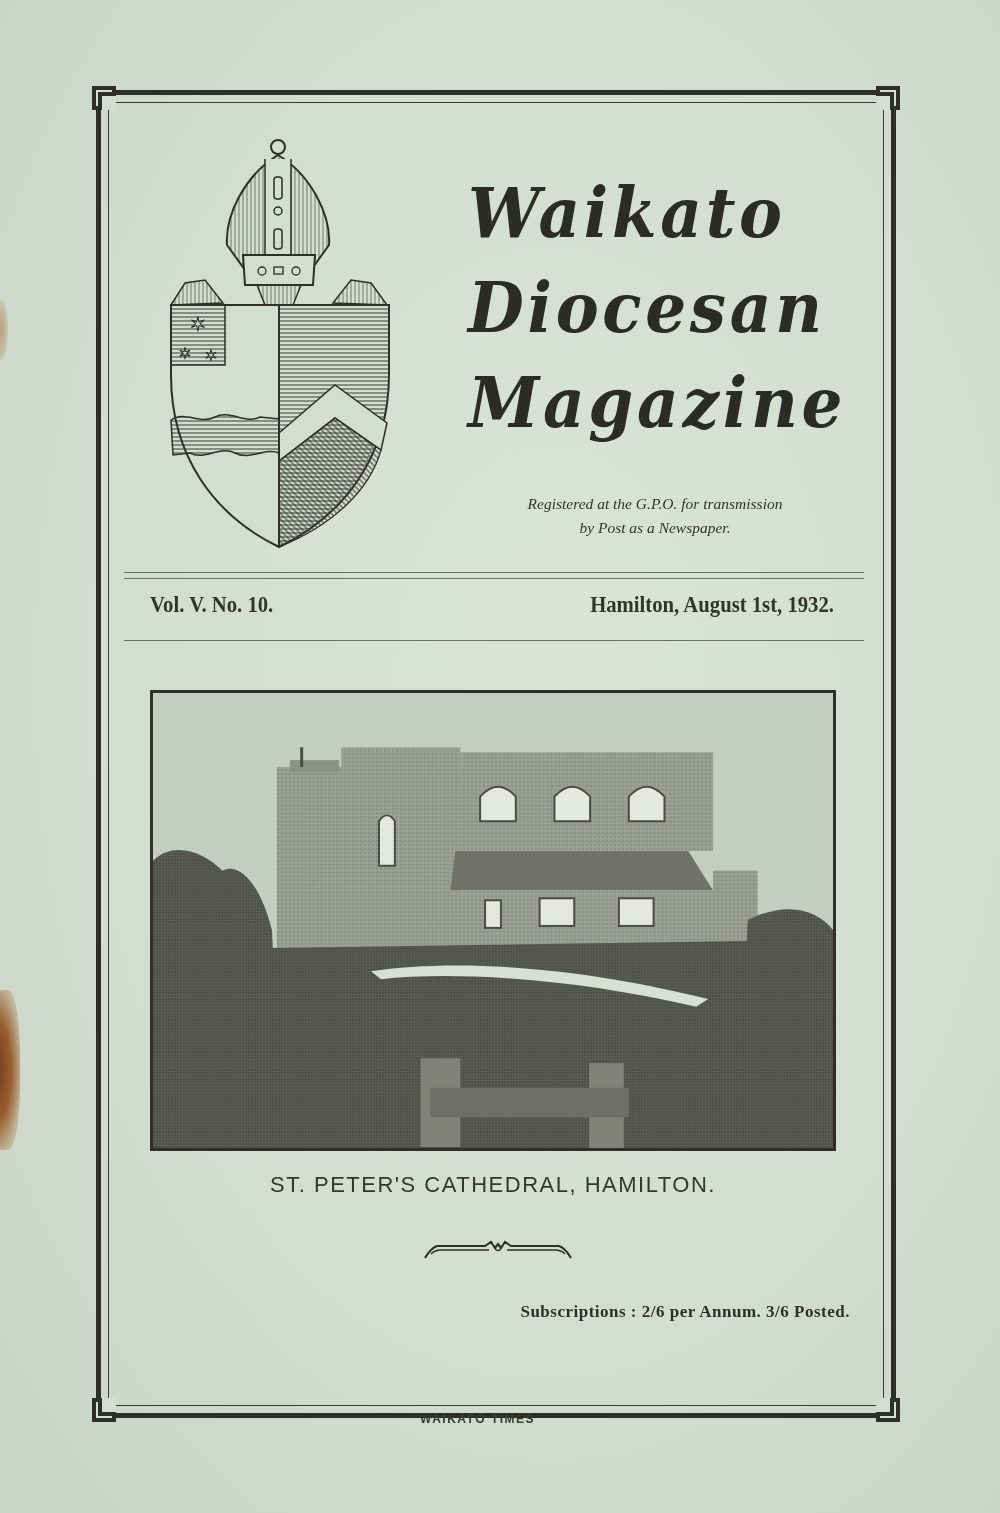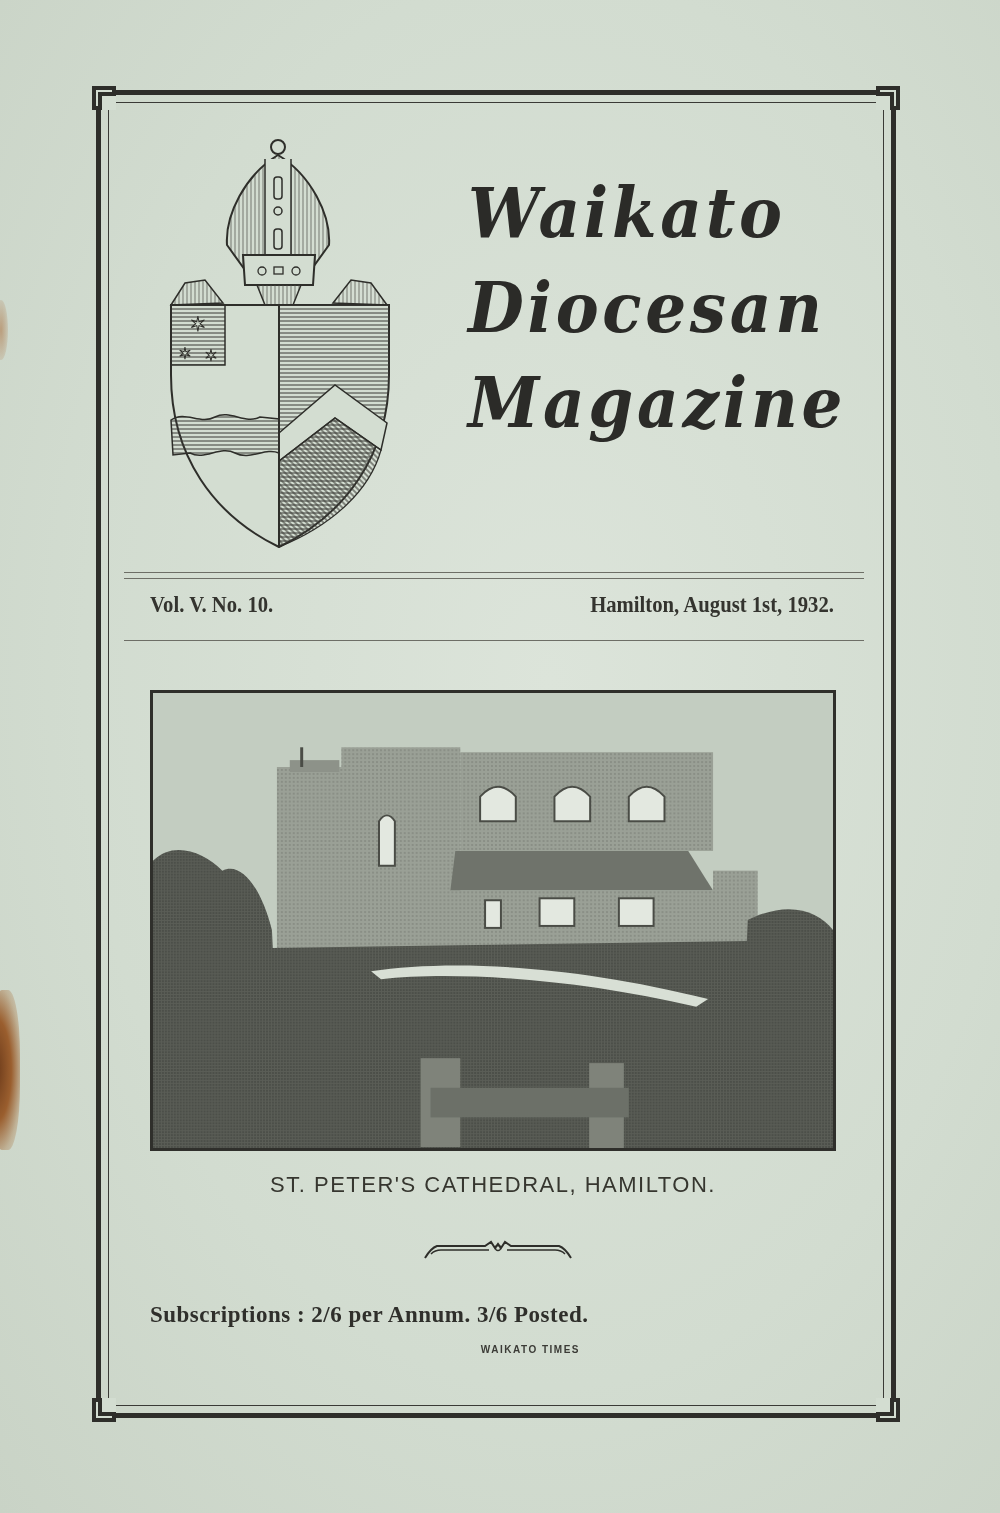--- a/index.html
+++ b/index.html
@@ -69,27 +69,27 @@
       background: #c6d0c4;
     }
     .photo svg { width: 100%; height: 100%; display: block; }
     .caption {
       position: absolute; left: 150px; top: 1172px; width: 686px; text-align: center;
       font-family: "Liberation Sans", sans-serif; font-size: 22px; letter-spacing: 1.5px;
       color: #36362f;
     }
     .ornament { position: absolute; left: 423px; top: 1236px; width: 150px; height: 26px; }
     .subs {
-      position: absolute; left: 150px; top: 1302px; width: 700px; text-align: left;
-      font-family: "Liberation Serif", serif; font-weight: bold; font-size: 23px;
+      position: absolute; left: 150px; top: 1302px; width: 700px; text-align: right;
+      font-family: "Liberation Serif", serif; font-weight: bold; font-size: 17px;
       color: #2f2f2b; letter-spacing: 0.5px;
     }
     .printer {
-      position: absolute; left: 420px; top: 1344px; width: 160px; text-align: right;
-      font-family: "Liberation Sans", sans-serif; font-weight: bold; font-size: 10px;
+      position: absolute; left: 420px; top: 1412px; width: 160px; text-align: left;
+      font-family: "Liberation Sans", sans-serif; font-weight: bold; font-size: 12px;
       letter-spacing: 1.5px; color: #3b3b36;
     }
   </style>
 </head>
 <body>
 
 <div class="page-tone"></div>
 <div class="stain"></div>
 <div class="stain2"></div>
 
@@ -164,20 +164,22 @@
   </svg>
 </div>
 
 <div class="title">
   <div>Waikato</div>
   <div>Diocesan</div>
   <div>Magazine</div>
 </div>
 
 <div class="reg">
+  <div>Registered at the G.P.O. for transmission</div>
+  <div>by Post as a Newspaper.</div>
 </div>
 
 <div class="rule" style="top:572px;"></div>
 <div class="rule" style="top:578px;"></div>
 
 <div class="issue-row">
   <span class="left">Vol. V.  No. 10.</span>
   <span class="right">Hamilton, August 1st, 1932.</span>
 </div>
 

